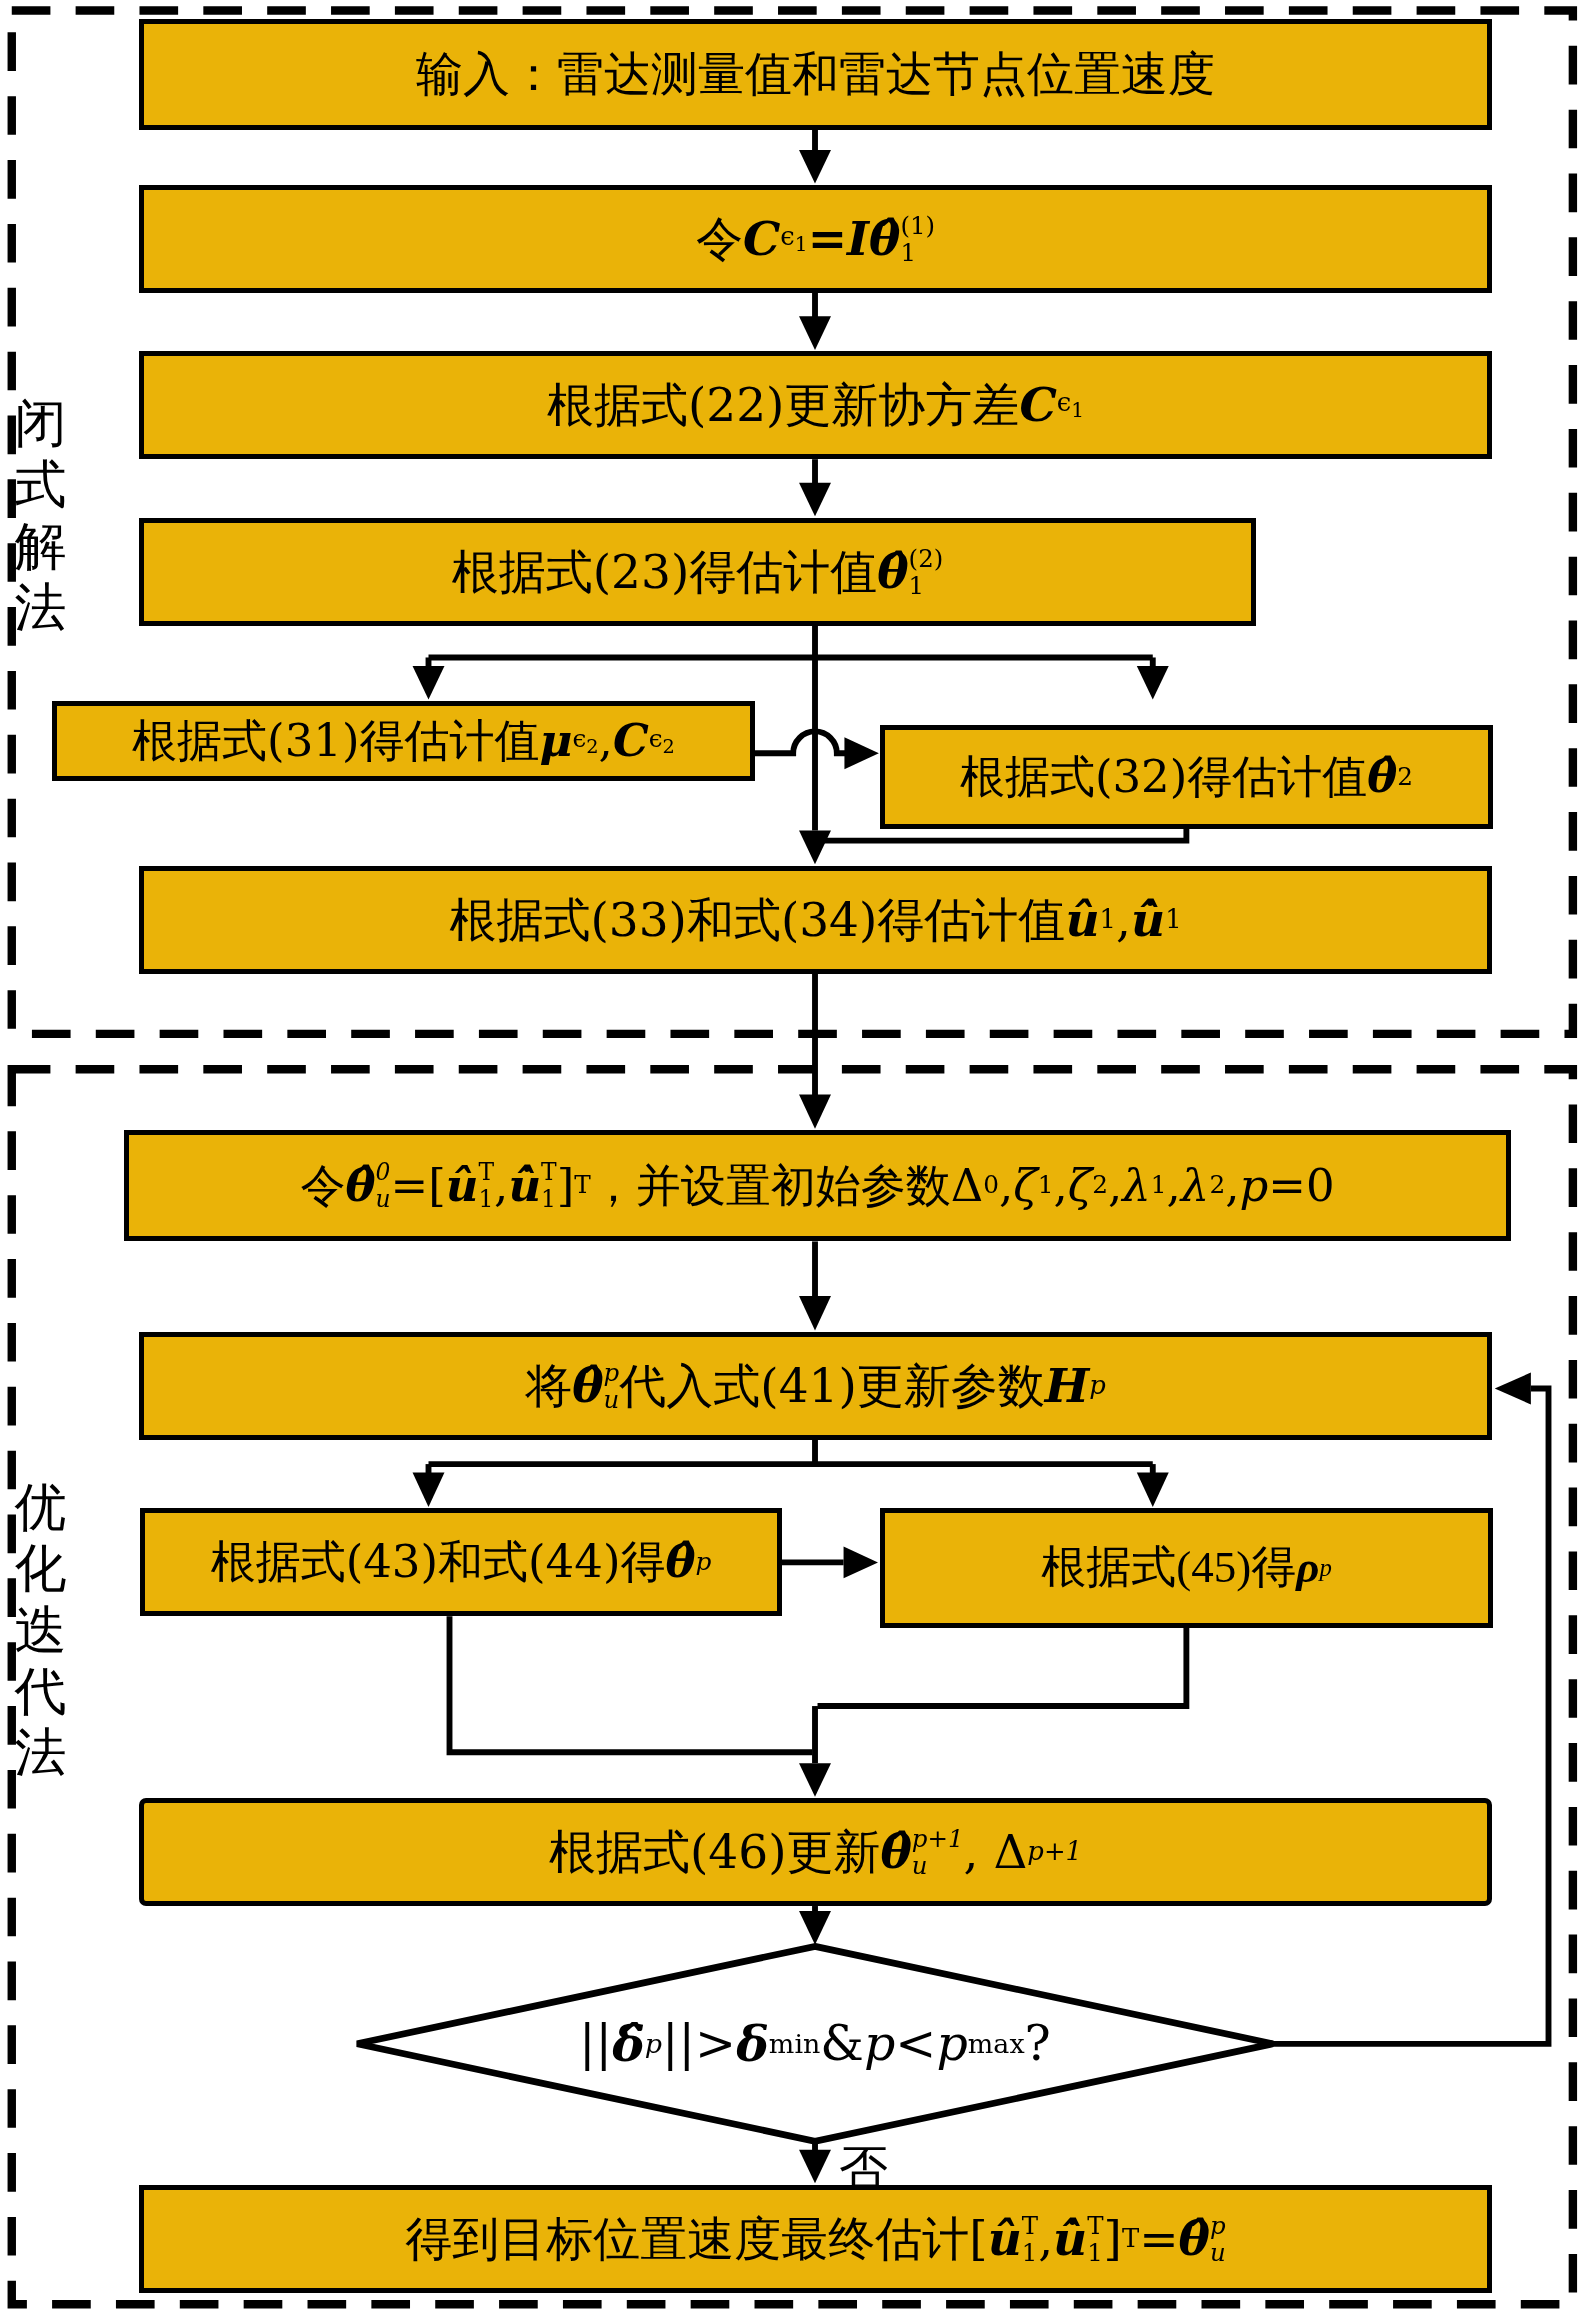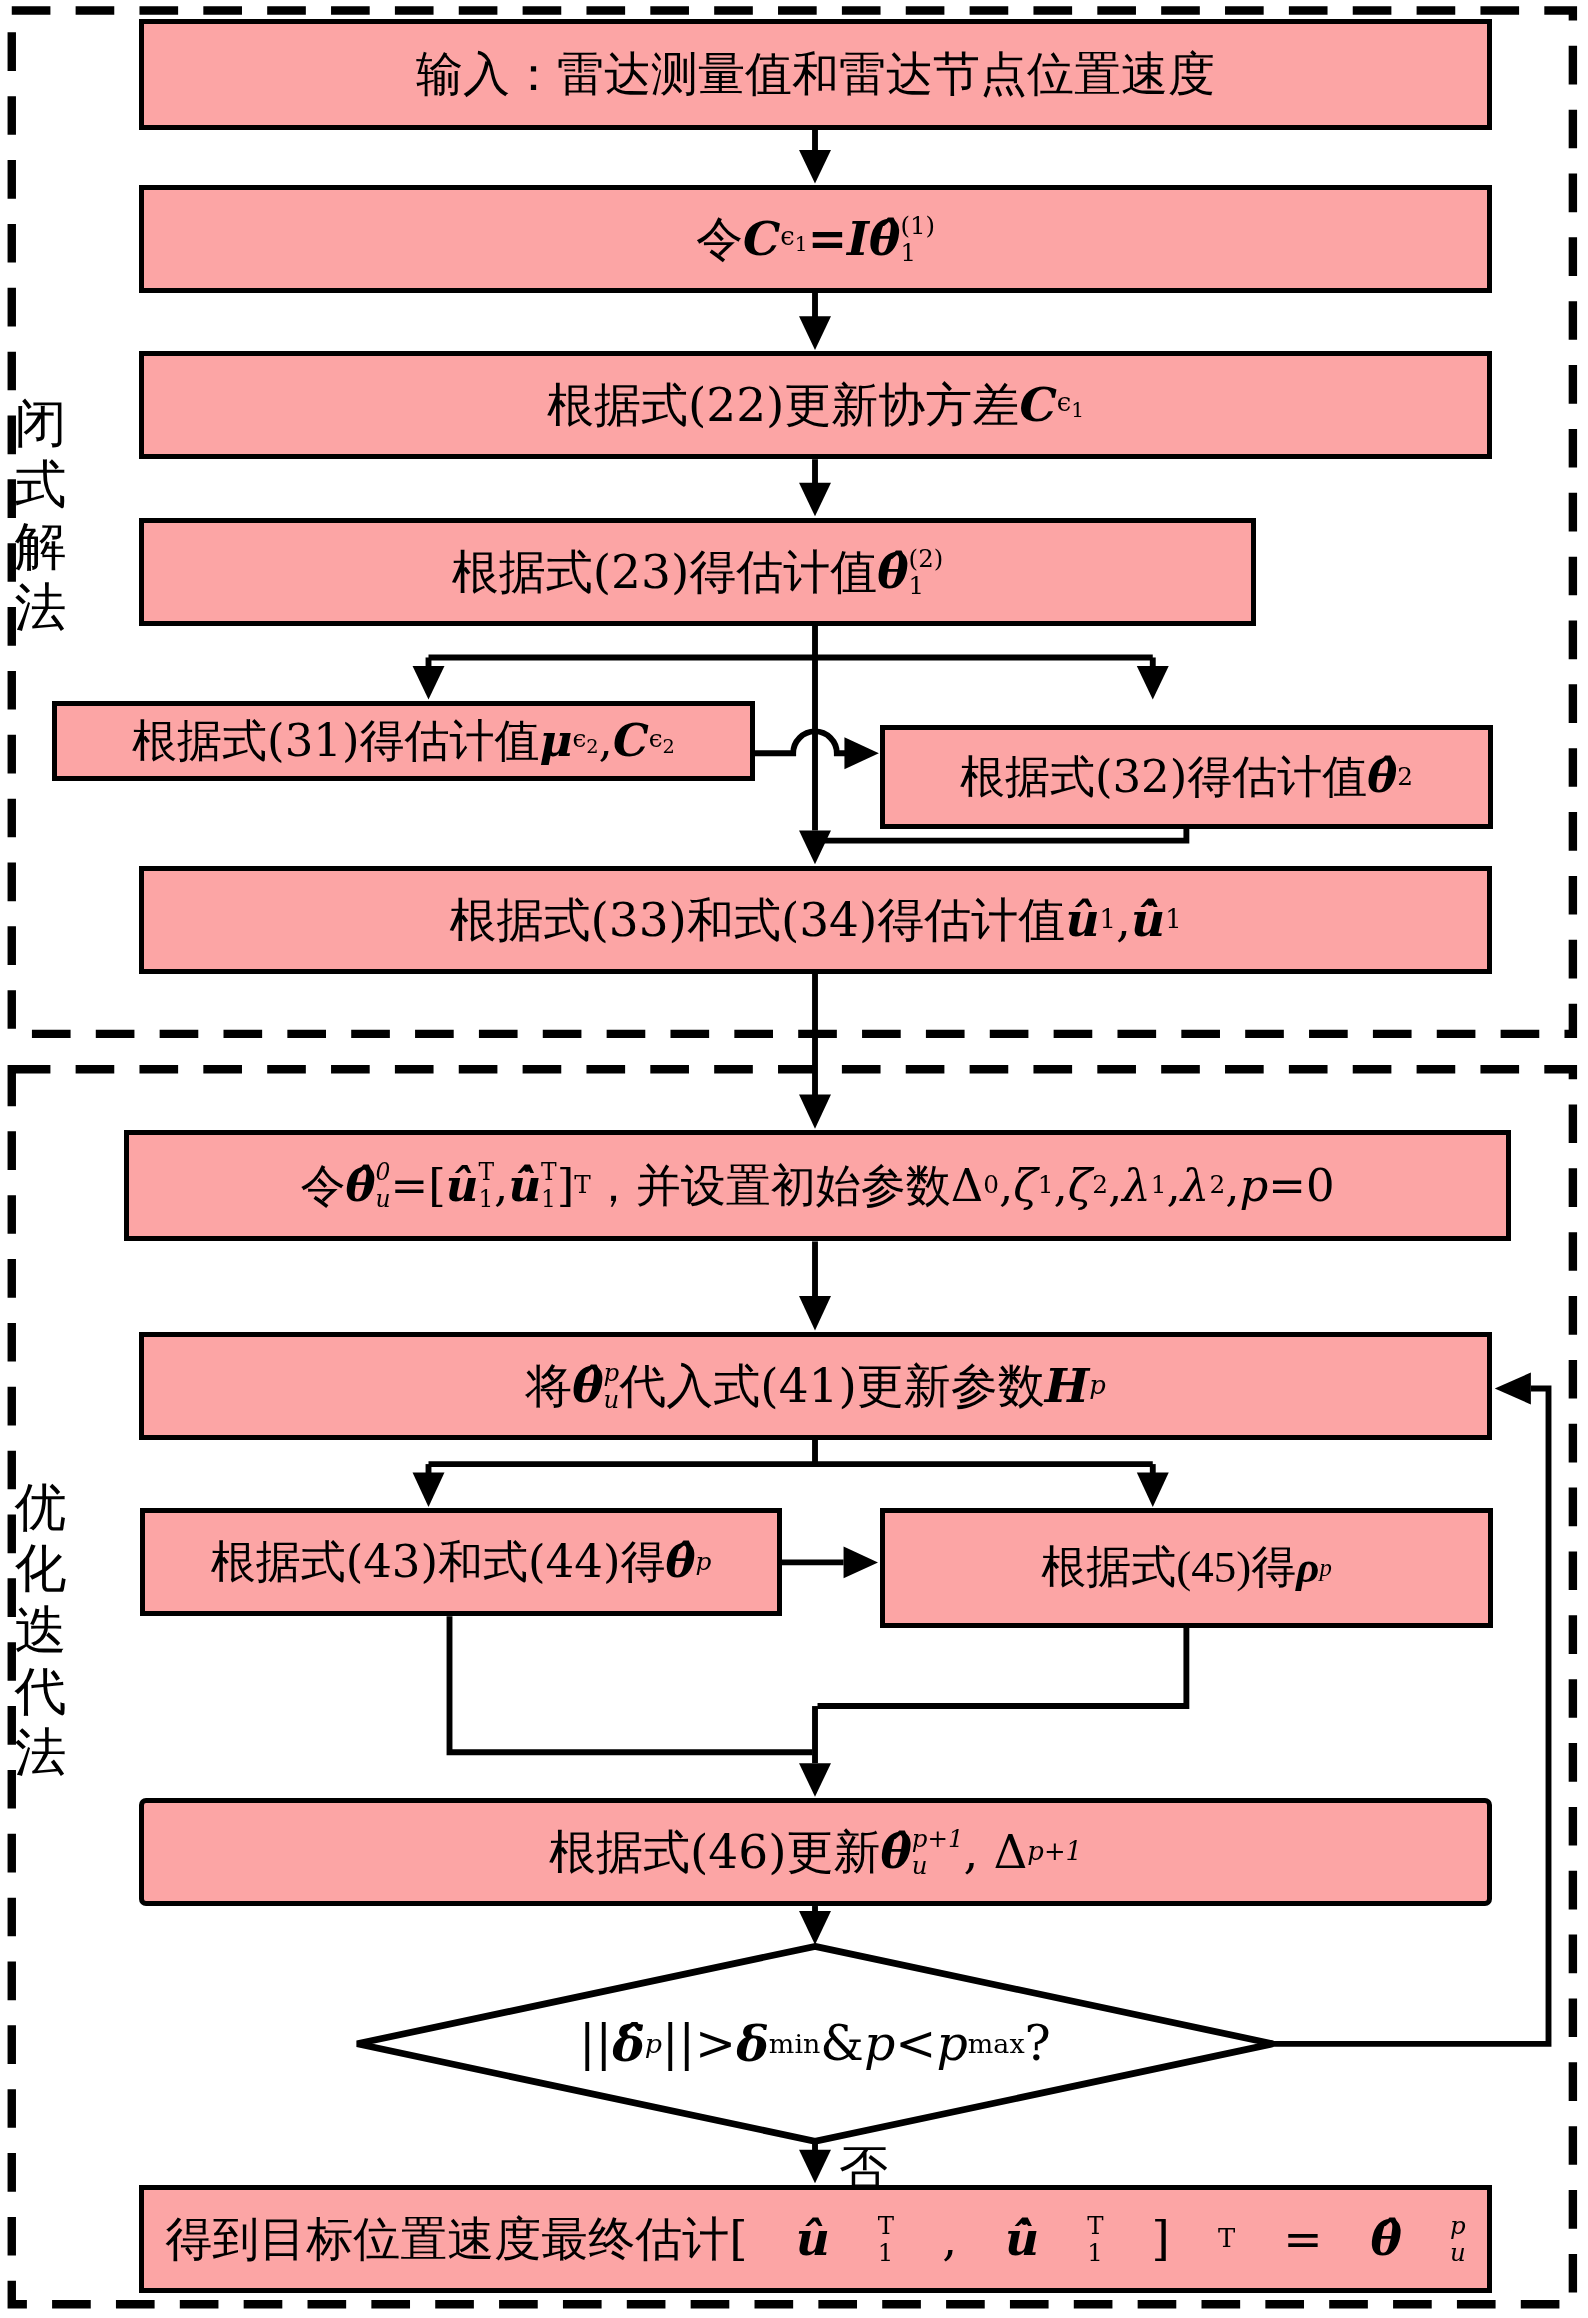--- a/index.html
+++ b/index.html
@@ -1,19 +1,19 @@
 <!DOCTYPE html>
 <html style="font-size:13.4px"><head>
 <meta charset="utf-8">
 <style>
   html,body{margin:0;padding:0;background:#ffffff;}
   .stage{position:relative;width:1588px;height:2319px;background:#ffffff;overflow:hidden;
          font-family:"DejaVu Serif","Liberation Serif",serif;color:#000;}
   .stage svg{position:absolute;left:0;top:0;}
-  .node{position:absolute;background:#fca5a5;border:5px solid #000;box-sizing:border-box;
+  .node{position:absolute;background:#eab308;border:5px solid #000;box-sizing:border-box;
         display:flex;align-items:center;justify-content:center;text-align:center;
         font-size:47px;line-height:1.15;white-space:nowrap;}
   .overlay{position:absolute;display:flex;align-items:center;justify-content:center;
            text-align:center;font-size:49px;white-space:nowrap;background:transparent;}
   .edgelabel{position:absolute;font-size:49px;white-space:nowrap;}
   .vlabel{position:absolute;left:10px;width:61px;font-size:52px;line-height:1.18;
           text-align:center;white-space:pre-line;}
   .rm{font-style:normal;}
   .it{font-style:italic;}
   .bi{font-style:italic;font-weight:bold;}
@@ -232,21 +232,21 @@
       <span class="it">p</span>
       <span class="rm">&lt;</span>
       <span class="it">p</span>
       <span class="sub">max</span>
       <span class="rm">?</span>
     </div>
 
 
   <div class="edgelabel" style="left:839px;top:2136px;"><span class="rm">否</span></div>
 
-  <div class="node" style="left:139px;top:2185px;width:1353px;height:108px;gap:48px;">
+  <div class="node" style="left:139px;top:2185px;width:1353px;height:108px;">
       <span class="rm">得到目标位置速度最终估计[</span>
       <span class="bi">û</span>
       <span class="ss">
         <span>T</span>
         <span>1</span>
       </span>
       <span class="rm">, </span>
       <span class="bi">u̇̂</span>
       <span class="ss">
         <span>T</span>

